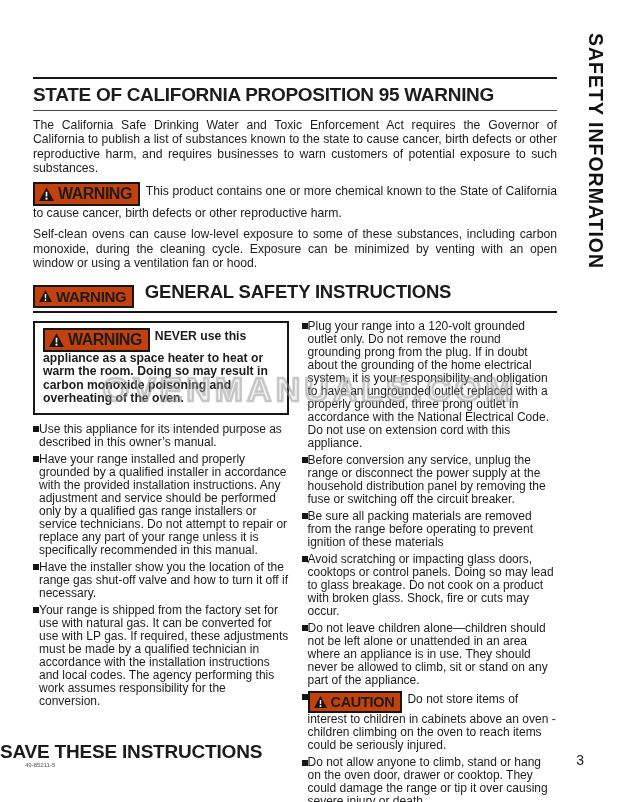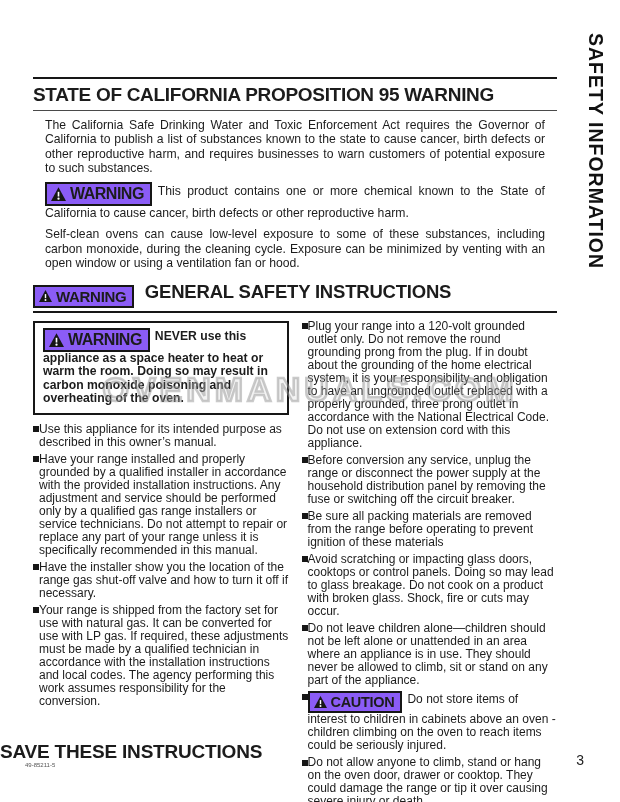--- a/index.html
+++ b/index.html
@@ -6,26 +6,26 @@
   .page{
     position:relative;width:620px;height:802px;background:#ffffff;
     font-family:"Liberation Sans",sans-serif;color:#1c1c1c;overflow:hidden;
     margin:0 auto;
   }
   .content{position:absolute;left:33px;top:77px;width:524px;}
   .rule-thick{border:0;border-top:2.5px solid #161616;margin:0;}
   .rule-thin{border:0;border-top:1.5px solid #4a4a4a;margin:0;}
   .rule-head{border:0;border-top:2px solid #161616;margin:3px 0 0;}
   .doc-title{font-size:19px;font-weight:700;letter-spacing:-0.3px;margin:5px 0 4px;}
-  p.body-par{font-size:12.2px;line-height:14.3px;text-align:justify;margin:7px 12px 0;}
+  p.body-par{font-size:12.2px;line-height:14.3px;text-align:justify;margin:7px 0 0;}
   .warn-par{margin-top:6px;}
   .warn-label{
     display:inline-flex;align-items:center;gap:4px;border:2px solid #161616;
     padding:2px 6px 2px 4px;font-weight:700;line-height:1;white-space:nowrap;
-    vertical-align:-6px;margin-right:6px;background:#8b5cf6;
+    vertical-align:-6px;margin-right:6px;background:#c2410c;
   }
   .warn-label .tri{display:inline-block;}
   .label-lg{font-size:16px;letter-spacing:-0.5px;}
   .label-md{font-size:15px;letter-spacing:-0.3px;}
   .label-sm{font-size:14.5px;letter-spacing:-0.3px;vertical-align:-5px;}
   .section-head{margin-top:11px;white-space:nowrap;}
   .section-title{font-size:18.5px;font-weight:700;letter-spacing:-0.2px;vertical-align:-2px;}
   .cols{display:flex;gap:13px;margin-top:7px;font-size:12px;line-height:13px;}
   .col{width:50%;}
   .warn-box{

